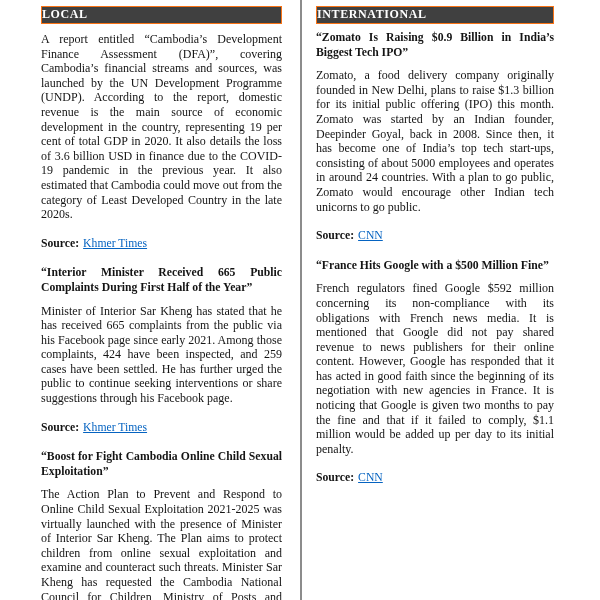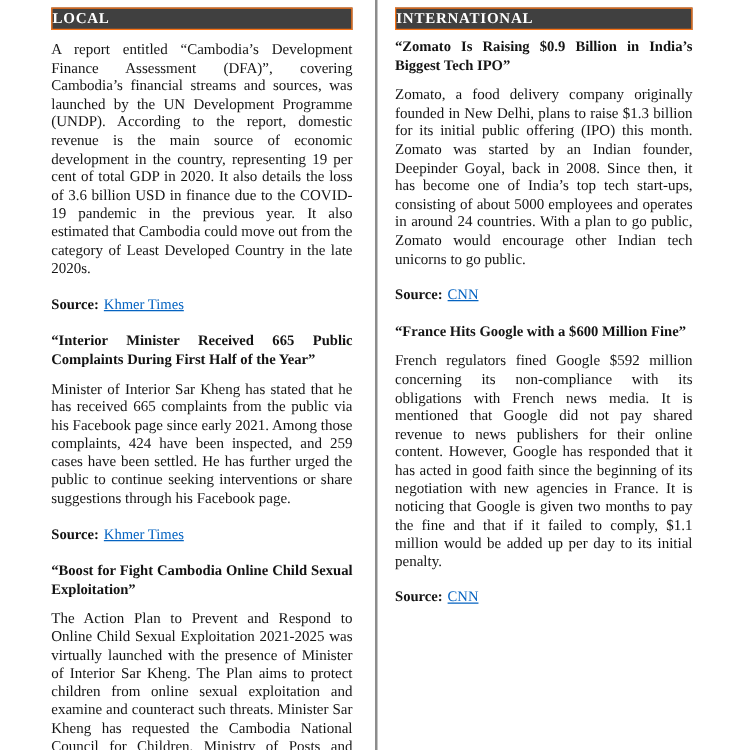--- a/index.html
+++ b/index.html
@@ -100,21 +100,21 @@
 
     <div class="article">
       <p class="article-title">“Zomato Is Raising $0.9 Billion in India’s Biggest Tech IPO”</p>
       <p class="article-body">Zomato, a food delivery company originally founded in New Delhi, plans to raise $1.3 billion for its initial public offering (IPO) this month. Zomato was started by an Indian founder, Deepinder Goyal, back in 2008. Since then, it has become one of India’s top tech start-ups, consisting of about 5000 employees and operates in around 24 countries. With a plan to go public, Zomato would encourage other Indian tech unicorns to go public.</p>
       <p class="source-line">
         <span class="source-label">Source:</span><a class="source-link">CNN</a>
       </p>
     </div>
 
     <div class="article">
-      <p class="article-title">“France Hits Google with a $600 Million Fine”</p>
+      <p class="article-title">“France Hits Google with a $500 Million Fine”</p>
       <p class="article-body">French regulators fined Google $592 million concerning its non-compliance with its obligations with French news media. It is mentioned that Google did not pay shared revenue to news publishers for their online content. However, Google has responded that it has acted in good faith since the beginning of its negotiation with new agencies in France. It is noticing that Google is given two months to pay the fine and that if it failed to comply, $1.1 million would be added up per day to its initial penalty.</p>
       <p class="source-line">
         <span class="source-label">Source:</span><a class="source-link">CNN</a>
       </p>
     </div>
   </div>
 
 </div>
 
 </body></html>

